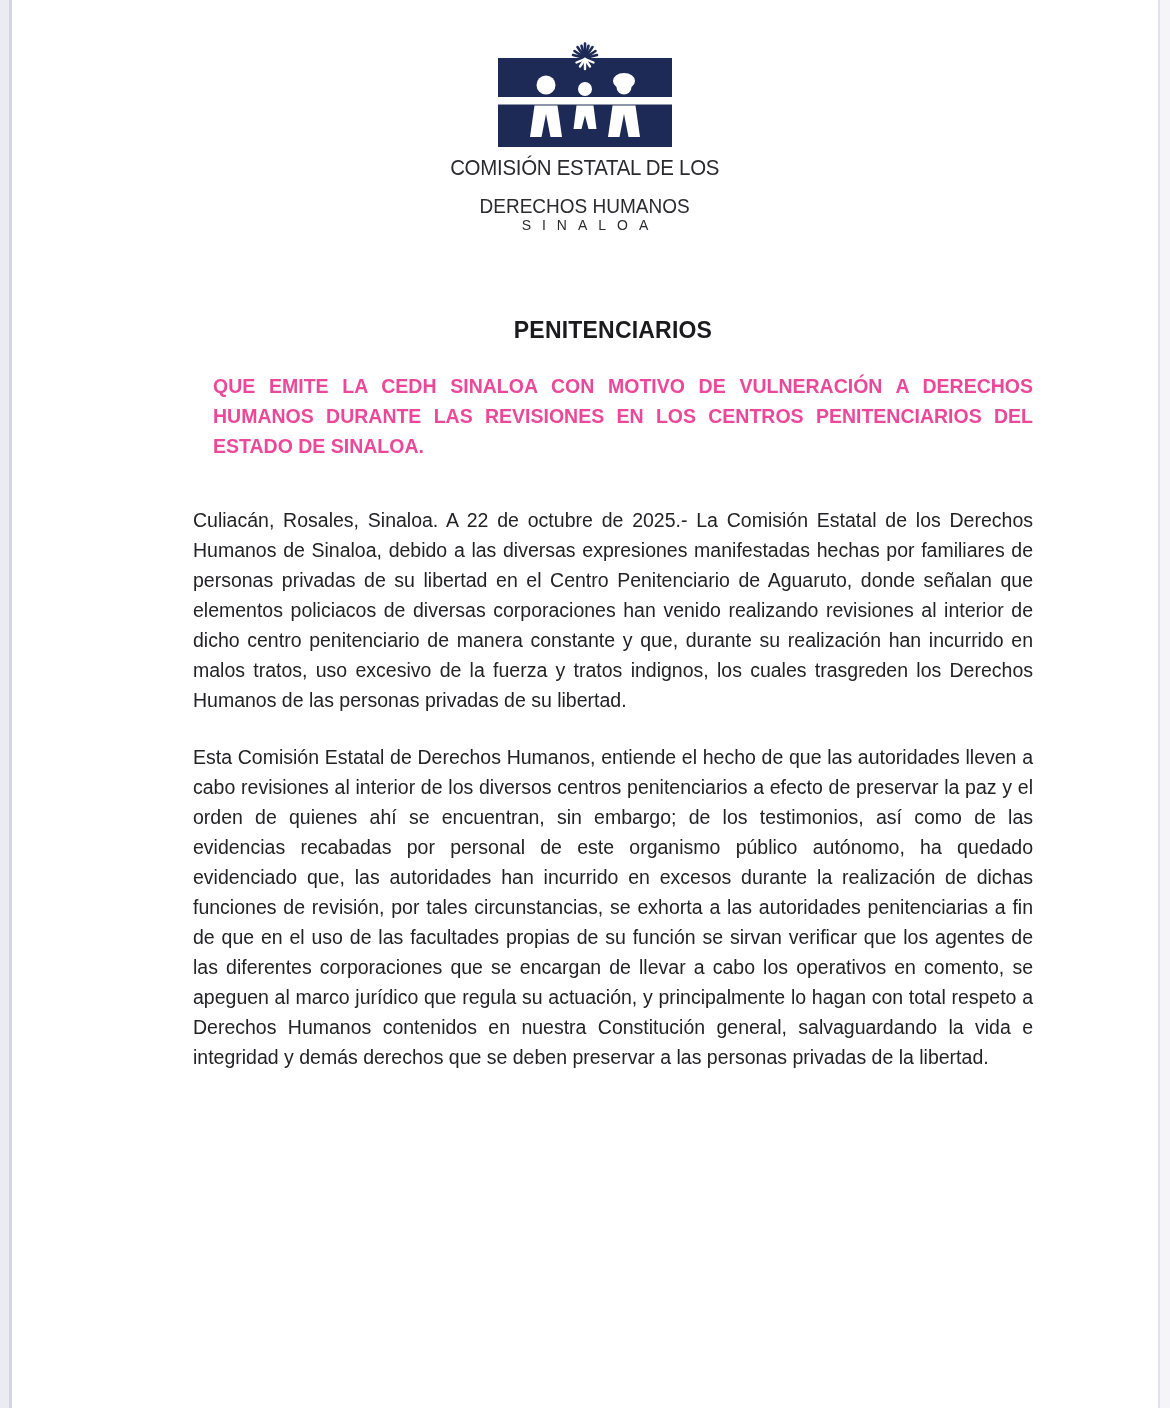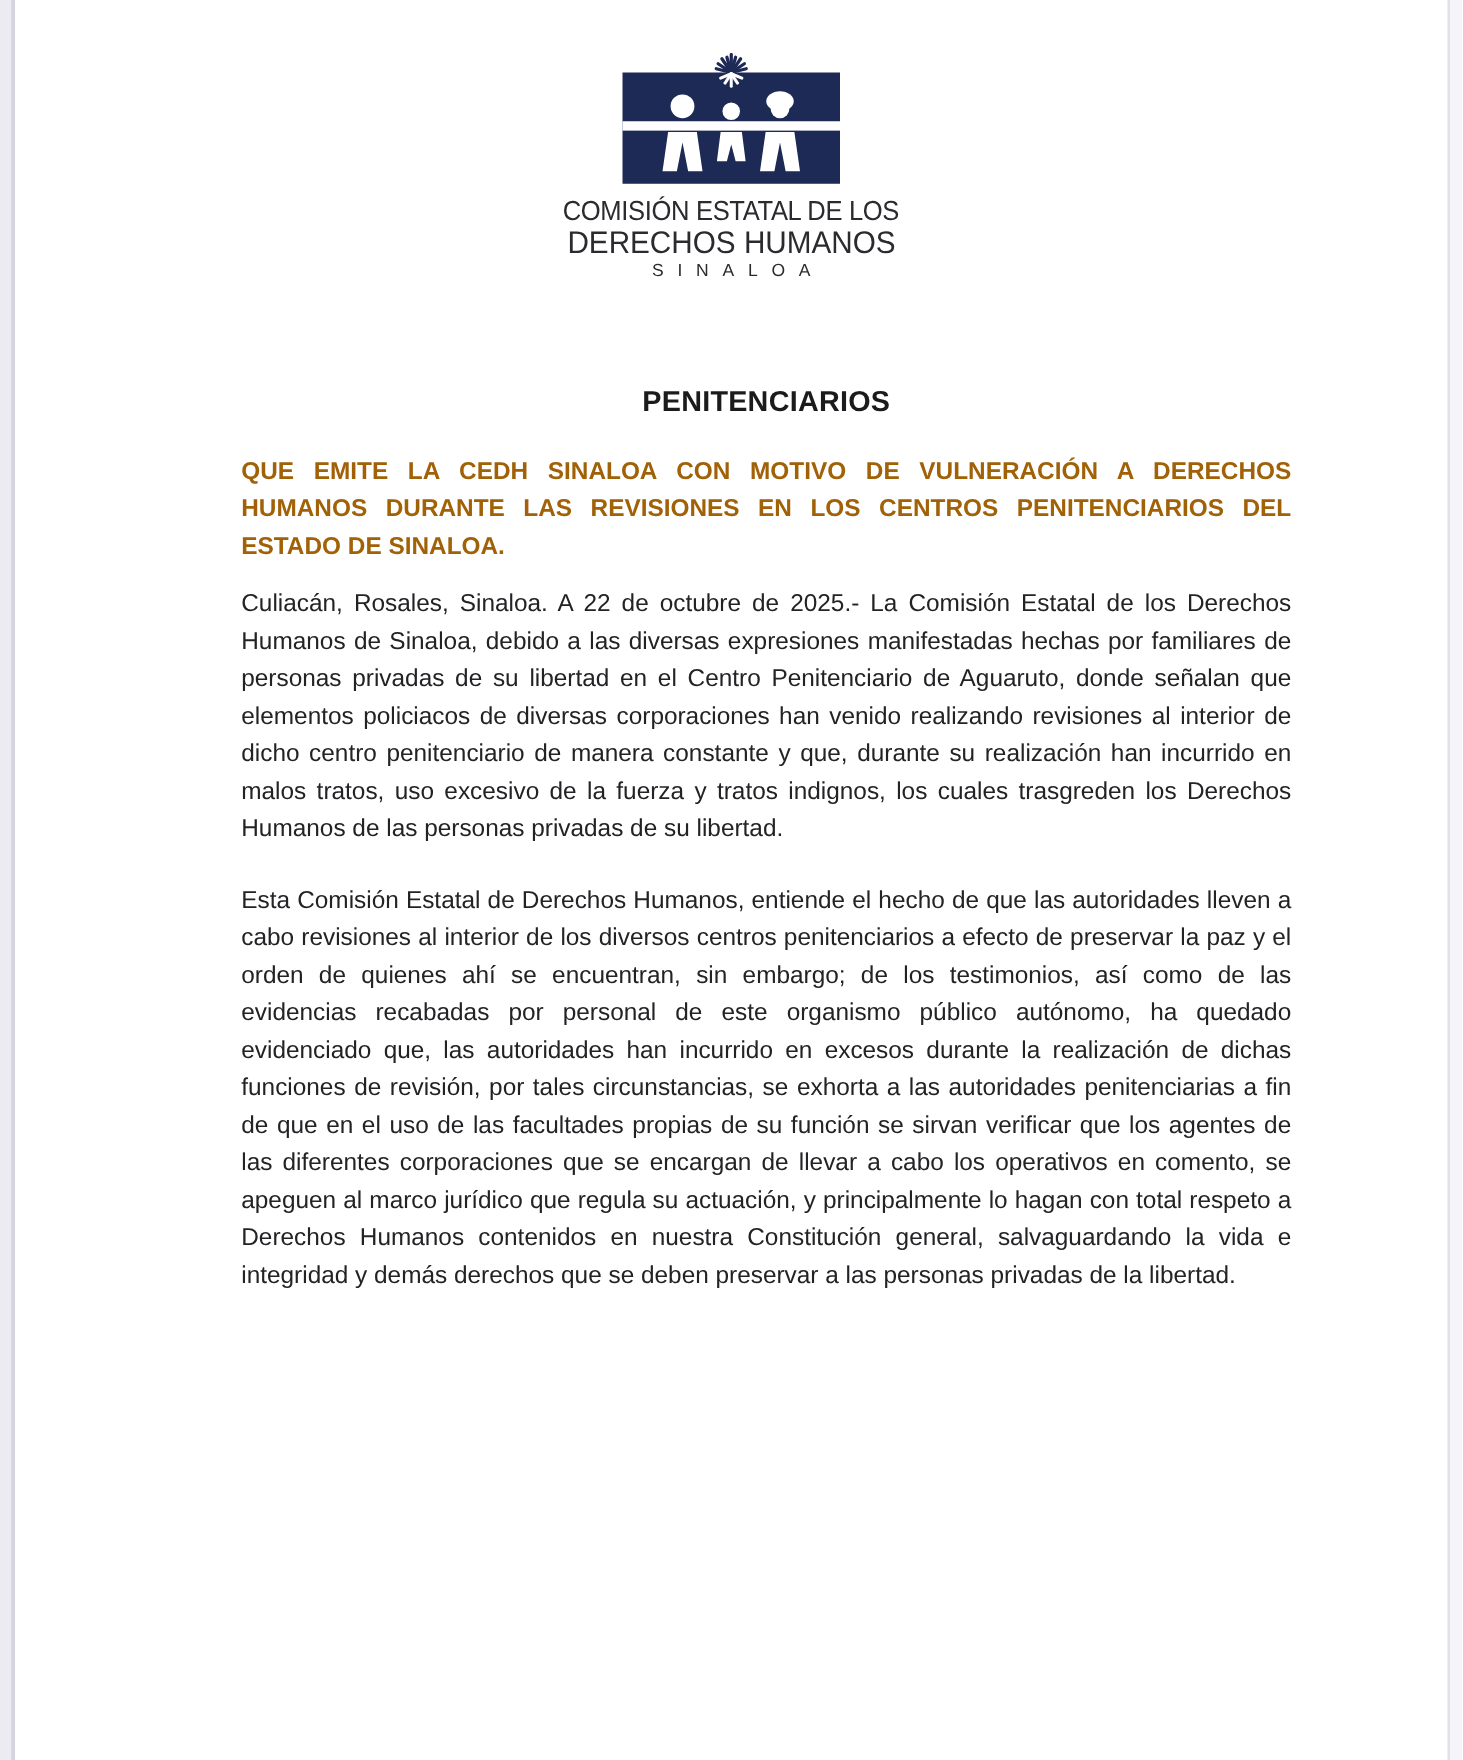--- a/index.html
+++ b/index.html
@@ -17,41 +17,42 @@
     background:#ebebf1; border-right:3px solid #d5d5df;
   }
   .edge-right {
     position:absolute; right:0; top:0; bottom:0; width:10px;
     background:#f5f5f9; border-left:2px solid #e1e1ea;
   }
   .logo-wrap { padding-top:42px; text-align:center; }
   .logo-svg { display:inline-block; }
   .wordmark { text-align:center; color:#2b2b2f; margin-top:4px; line-height:1.08; }
   .wm1 { font-size:22px; letter-spacing:-0.3px; display:inline-block; transform:scaleX(.93); transform-origin:center; font-weight:400; }
-  .wm2 { font-size:25px; display:block; margin-top:0px; }
+  .wm2 { font-size:20px; display:block; margin-top:16px; }
   .wm2 > span { display:inline-block; transform:scaleX(.95); transform-origin:center; }
   .wm3 { font-size:14px; letter-spacing:11px; display:block; margin-top:1px; margin-left:11px; }
   .content { padding:0 137px 0 193px; }
   .doc-title {
     margin-top:84px;
     text-align:center;
     font-weight:bold;
     font-size:23px;
     letter-spacing:.2px;
     color:#1b1b1d;
   }
   .doc-subtitle {
     margin-top:27px;
     font-weight:bold;
     font-size:19.5px;
     line-height:30px;
     text-align:justify;
-    color:#a16207;
+    color:#ec4899;
+    margin-left:20px;
   }
-  .body-text { margin-top:16px; }
+  .body-text { margin-top:44px; }
   .body-text p {
     margin:0 0 27px 0;
     font-size:19.5px;
     line-height:30px;
     text-align:justify;
     color:#232326;
   }
 </style>
 </head>
 <body>

